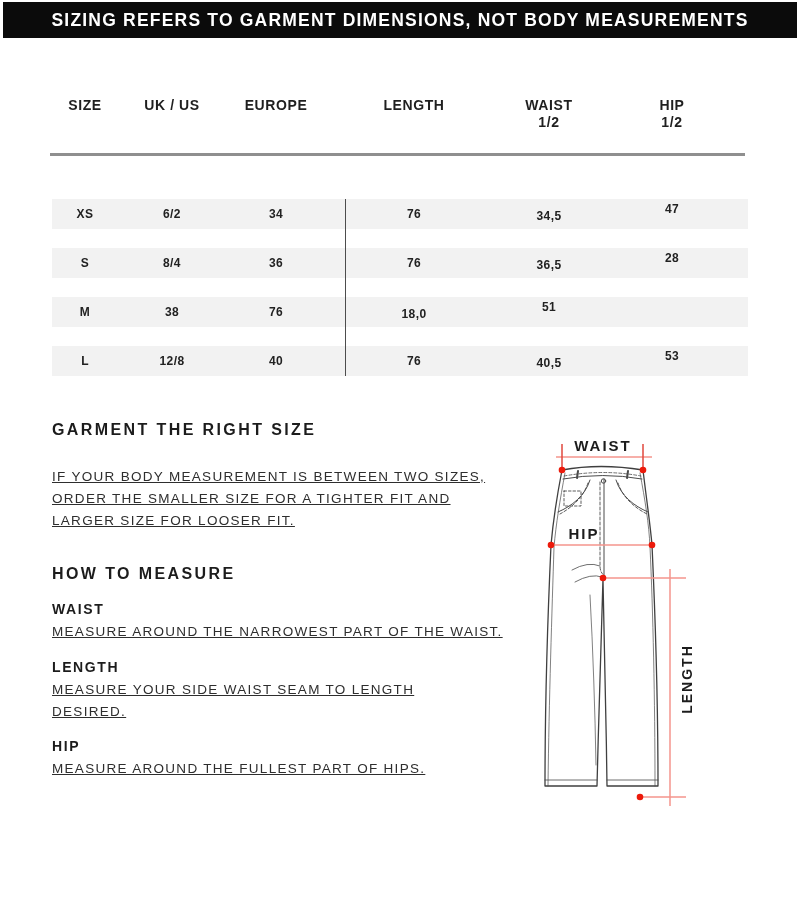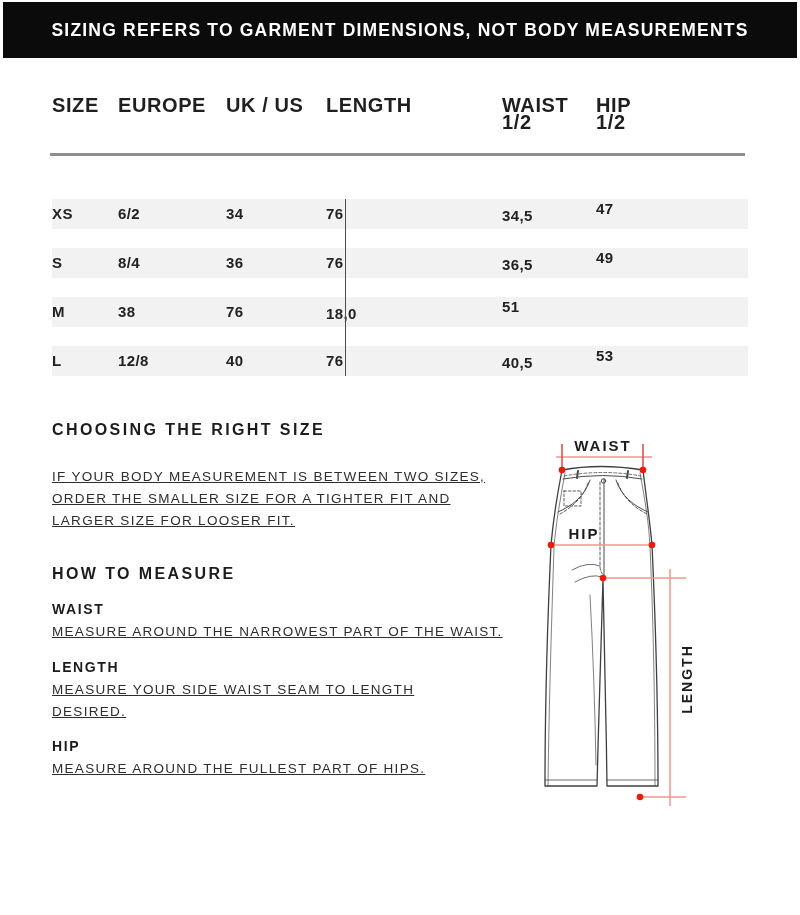--- a/index.html
+++ b/index.html
@@ -1,32 +1,32 @@
 <!DOCTYPE html>
 <html><head>
 <meta charset="utf-8">
 <style>
   html,body{margin:0;padding:0;background:#ffffff;}
   .page{position:relative;width:800px;height:915px;background:#ffffff;overflow:hidden;
         font-family:"Liberation Sans",sans-serif;color:#1f1f1f;}
 
   
-  .banner{position:absolute;left:3px;top:2px;width:794px;height:56px;background:#0b0b0b;
+  .banner{position:absolute;left:3px;top:2px;width:794px;height:36px;background:#0b0b0b;
           display:flex;align-items:center;justify-content:center;}
   .banner span{color:#ffffff;font-size:17.5px;font-weight:bold;letter-spacing:1.2px;white-space:nowrap;}
 
   
   .grid6{position:absolute;left:52px;width:696px;display:grid;
          grid-template-columns:66px 108px 100px 176px 94px 152px;}
   .thead{top:97px;}
-  .th{font-size:20px;font-weight:bold;letter-spacing:0.6px;line-height:17px;}
+  .th{text-align:center;font-size:14px;font-weight:bold;letter-spacing:0.6px;line-height:17px;}
   .th .lbl,.th .sub{display:block;}
   .rule{position:absolute;left:50px;top:153px;width:695px;height:2.5px;background:#8f8f8f;}
   .trow{height:30px;background:#f2f2f2;}
-  .trow .td{font-size:15px;font-weight:bold;letter-spacing:0.4px;line-height:30px;color:#222;}
+  .trow .td{text-align:center;font-size:12px;font-weight:bold;letter-spacing:0.4px;line-height:30px;color:#222;}
   .td.waist{position:relative;top:2px;}
   .td.hip{position:relative;top:-5px;}
   .row0{top:199px;} .row1{top:248px;} .row2{top:297px;} .row3{top:346px;}
   .vdivider{position:absolute;left:345px;top:199px;width:1.2px;height:177px;background:#4d4d4d;}
 
   
   .h2{position:absolute;left:52px;font-size:16px;font-weight:bold;letter-spacing:2.4px;color:#1c1c1c;white-space:nowrap;}
   .h3{position:absolute;left:52px;font-size:14px;font-weight:bold;letter-spacing:1.6px;color:#1c1c1c;white-space:nowrap;}
   .body-text{position:absolute;left:52px;font-size:13.5px;letter-spacing:1.3px;line-height:22px;color:#2e2e2e;white-space:nowrap;text-decoration:underline;}
 
@@ -45,25 +45,25 @@
   <div class="banner">
     <span>SIZING REFERS TO GARMENT DIMENSIONS, NOT BODY MEASUREMENTS</span>
   </div>
 
   <div class="grid6 thead">
     <div class="th">
       <span class="lbl">SIZE</span>
       <span class="sub"></span>
     </div>
     <div class="th">
-      <span class="lbl">EUROPE</span>
+      <span class="lbl">UK / US</span>
       <span class="sub"></span>
     </div>
     <div class="th">
-      <span class="lbl">UK / US</span>
+      <span class="lbl">EUROPE</span>
       <span class="sub"></span>
     </div>
     <div class="th">
       <span class="lbl">LENGTH</span>
       <span class="sub"></span>
     </div>
     <div class="th">
       <span class="lbl">WAIST</span>
       <span class="sub">1/2</span>
     </div>
@@ -82,41 +82,41 @@
     <div class="td">76</div>
     <div class="td waist">34,5</div>
     <div class="td hip">47</div>
   </div>
   <div class="grid6 trow row1">
     <div class="td">S</div>
     <div class="td">8/4</div>
     <div class="td">36</div>
     <div class="td">76</div>
     <div class="td waist">36,5</div>
-    <div class="td hip">49</div>
+    <div class="td hip">28</div>
   </div>
   <div class="grid6 trow row2">
     <div class="td">M</div>
     <div class="td">38</div>
     <div class="td">76</div>
     <div class="td waist">18,0</div>
     <div class="td hip">51</div>
   </div>
   <div class="grid6 trow row3">
     <div class="td">L</div>
     <div class="td">12/8</div>
     <div class="td">40</div>
     <div class="td">76</div>
     <div class="td waist">40,5</div>
     <div class="td hip">53</div>
   </div>
 
   <div class="vdivider"></div>
 
-  <div class="h2" style="top:421px;">CHOOSING THE RIGHT SIZE</div>
+  <div class="h2" style="top:421px;">GARMENT THE RIGHT SIZE</div>
   <div class="body-text" style="top:466px;">
     <div>IF YOUR BODY MEASUREMENT IS BETWEEN TWO SIZES,</div>
     <div>ORDER THE SMALLER SIZE FOR A TIGHTER FIT AND</div>
     <div>LARGER SIZE FOR LOOSER FIT.</div>
   </div>
 
   <div class="h2" style="top:565px;">HOW TO MEASURE</div>
 
   <div class="h3" style="top:601px;">WAIST</div>
   <div class="body-text" style="top:621px;">MEASURE AROUND THE NARROWEST PART OF THE WAIST.</div>

